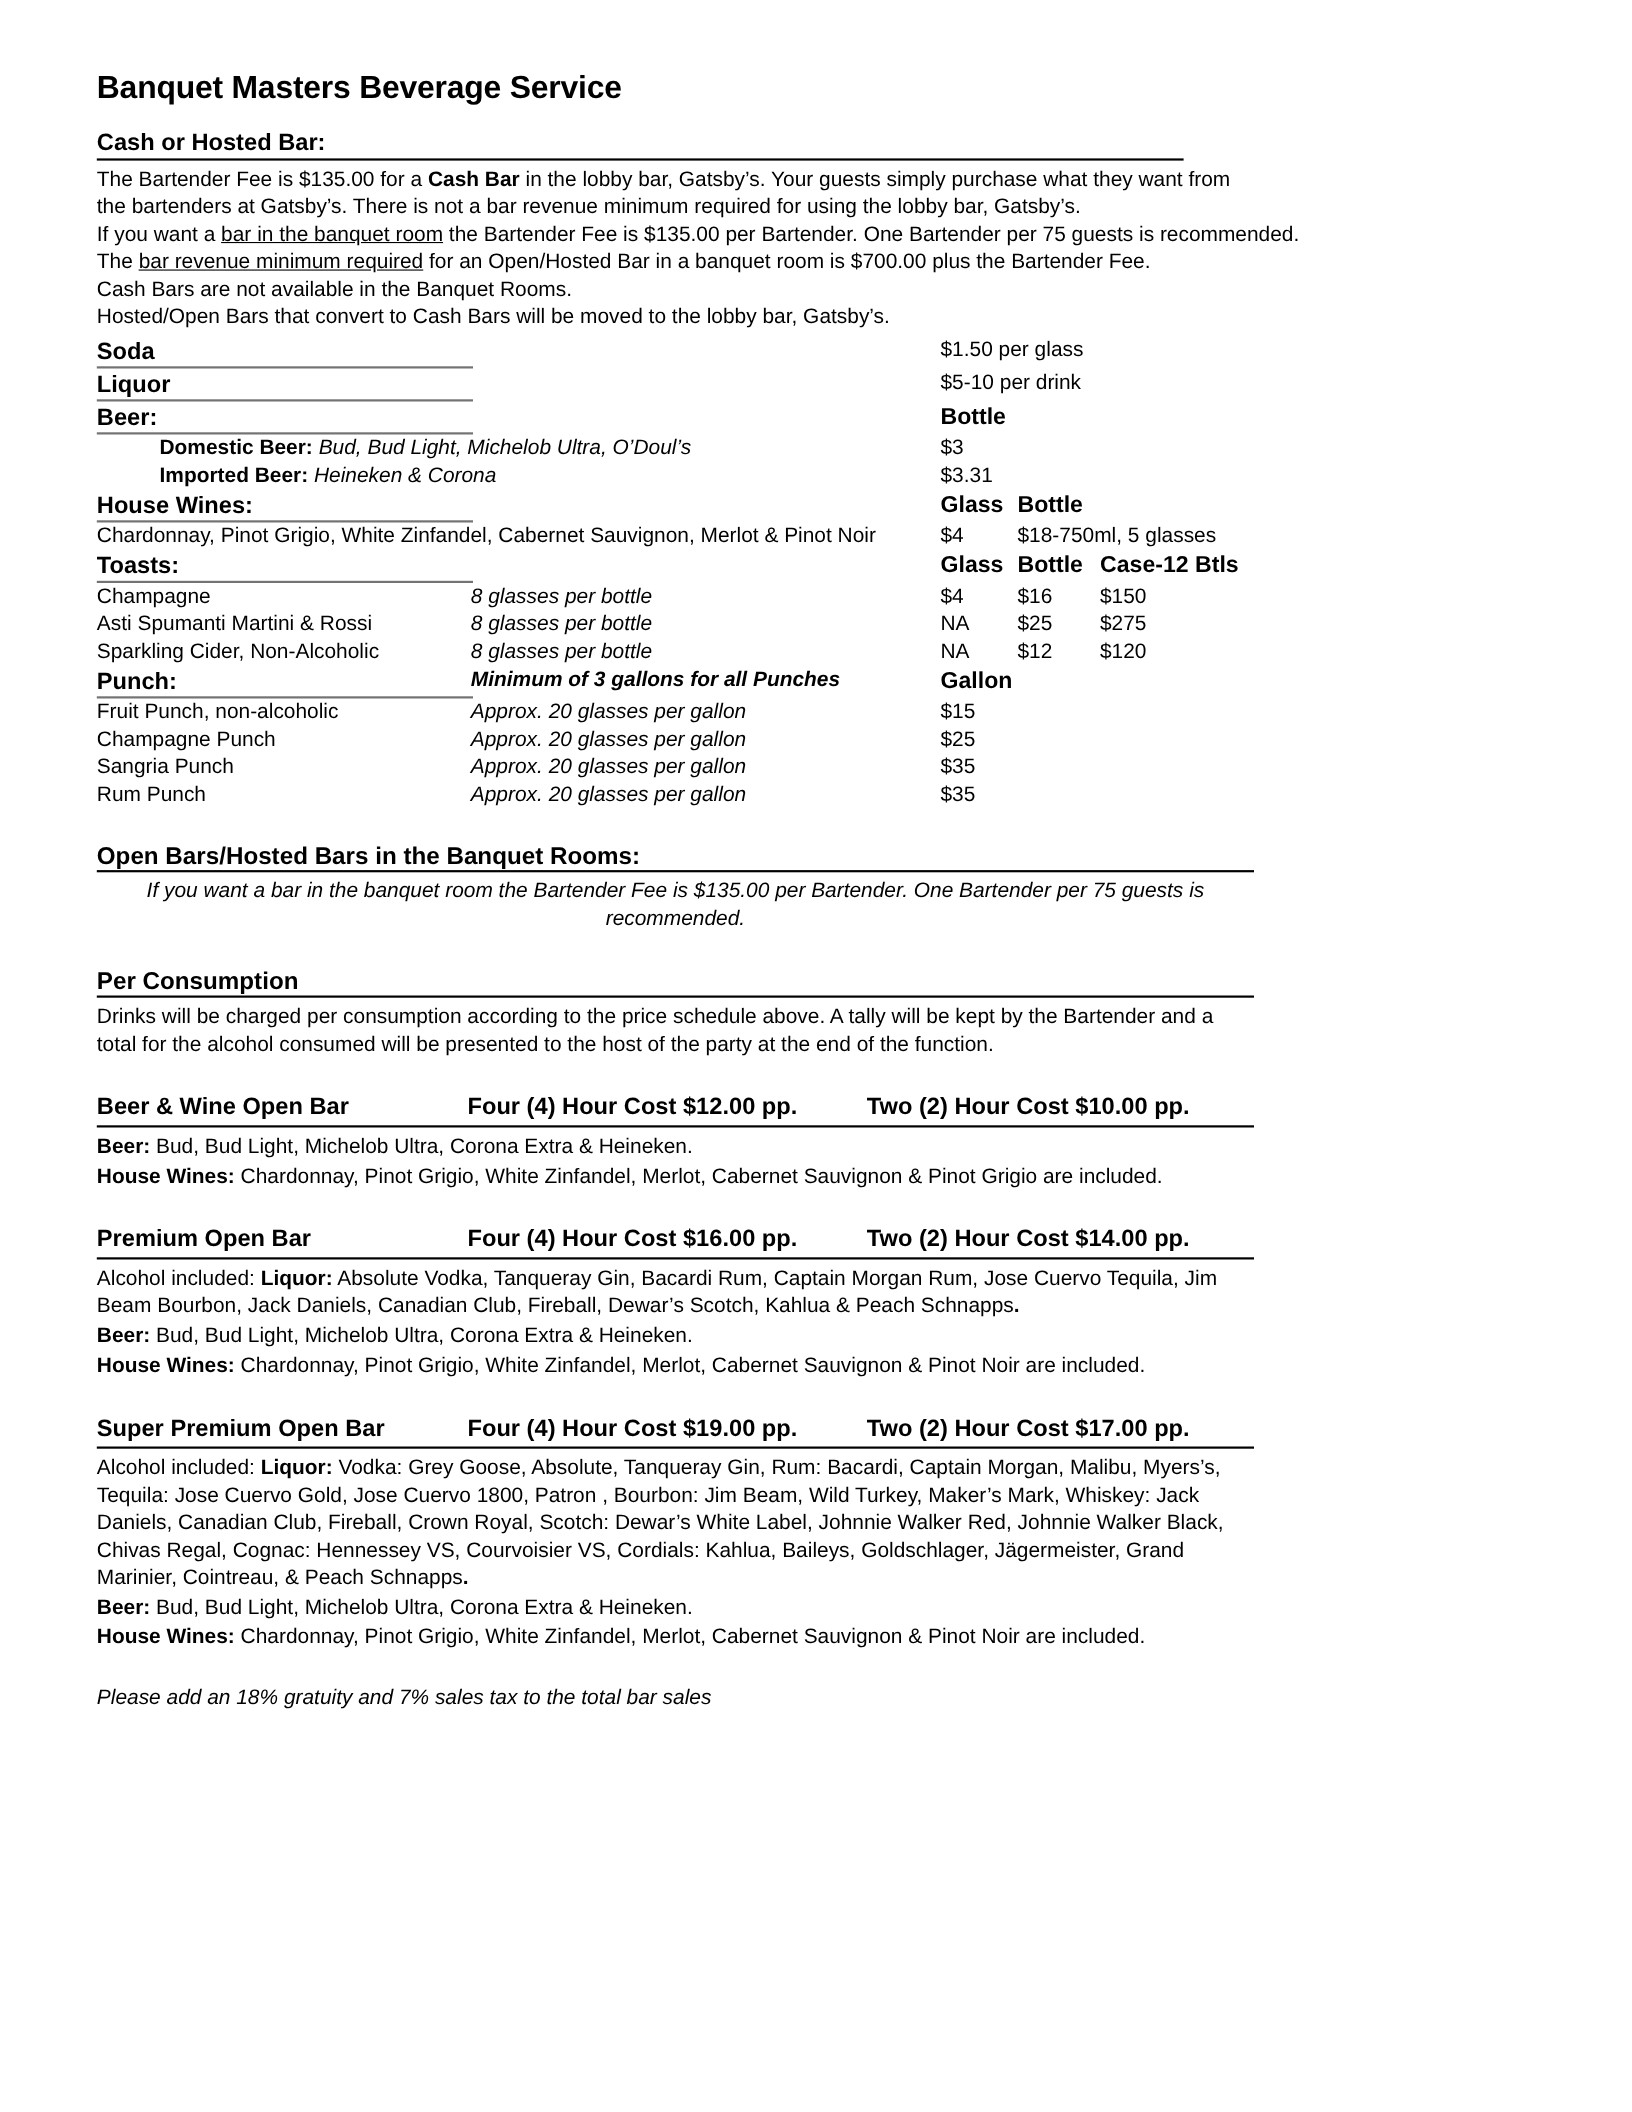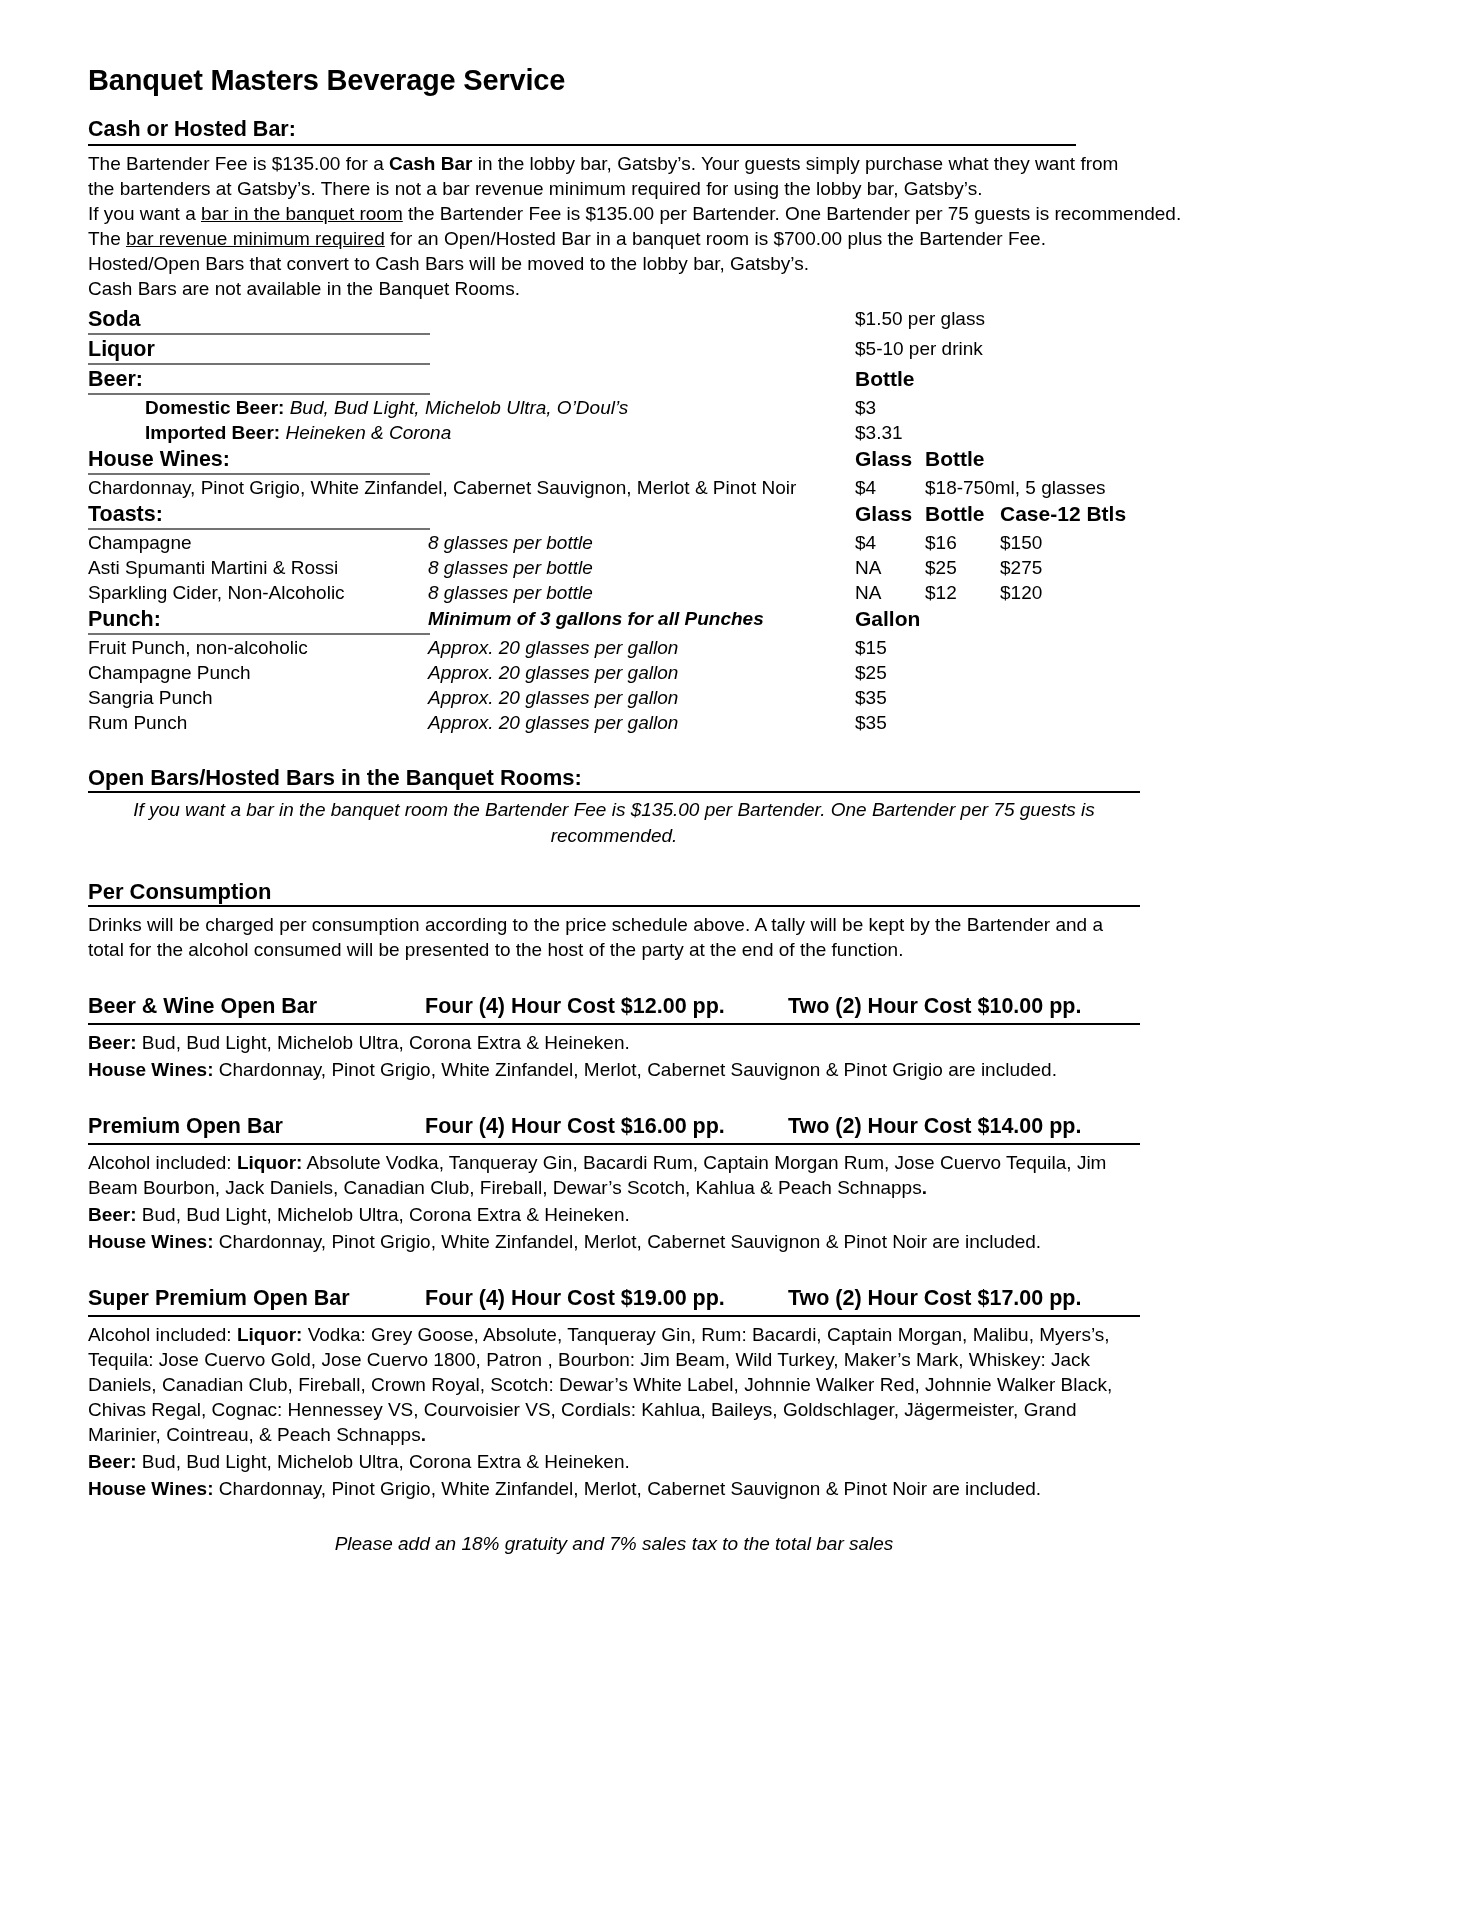--- a/index.html
+++ b/index.html
@@ -40,40 +40,40 @@
   .big-rule { margin: 30px 0 0 0; font-size: 22px; font-weight: 700; border-bottom: 2px solid #000; padding-bottom: 0; }
   .centered-italic { font-style: italic; font-size: 19px; line-height: 26px; text-align: center; margin: 4px 0 0 0; }
 
   .bar { margin-top: 30px; }
   .bar-head { position: relative; font-size: 21.5px; font-weight: 700; line-height: 28px; border-bottom: 2px solid #000; padding-bottom: 3px; }
   .bar-head .four { position: absolute; left: 337px; }
   .bar-head .two { position: absolute; left: 700px; }
   .bar .body { margin-top: 2px; }
   .bar .body.first { margin-top: 5px; }
 
-  .footer-note { margin-top: 32px; text-align: center; font-style: italic; font-size: 19px; }
+  .footer-note { margin-top: 32px; font-style: italic; font-size: 19px; }
 </style>
 </head>
 <body>
 
 <div class="page">
   <div class="content">
 
     <header class="doc-header">
       <h1 class="title">Banquet Masters Beverage Service</h1>
     </header>
 
     <section>
       <h2 class="h-rule h-cash">Cash or Hosted Bar:</h2>
       <div class="para-block">
         <p class="body"><span>The Bartender Fee is $135.00 for a </span><span style="font-weight: bold;">Cash Bar</span><span> in the lobby bar, Gatsby’s. Your guests simply purchase what they want from the bartenders at Gatsby’s. There is not a bar revenue minimum required for using the lobby bar, Gatsby’s.</span></p>
         <p class="body nowrap"><span>If you want a </span><span style="text-decoration: underline;">bar in the banquet room</span><span> the Bartender Fee is $135.00 per Bartender. One Bartender per 75 guests is recommended.</span></p>
         <p class="body nowrap"><span>The </span><span style="text-decoration: underline;">bar revenue minimum required</span><span> for an Open/Hosted Bar in a banquet room is $700.00 plus the Bartender Fee.</span></p>
+        <p class="body nowrap"><span>Cash Bars are not available in the Banquet Rooms.</span></p>
         <p class="body nowrap"><span>Hosted/Open Bars that convert to Cash Bars will be moved to the lobby bar, Gatsby’s.</span></p>
-        <p class="body nowrap"><span>Cash Bars are not available in the Banquet Rooms.</span></p>
       </div>
     </section>
 
     <div class="price-table">
 
       <div class="prow phead">
         <span class="hlabel">Soda</span>
         <span class="c1">$1.50 per glass</span>
       </div>
 

